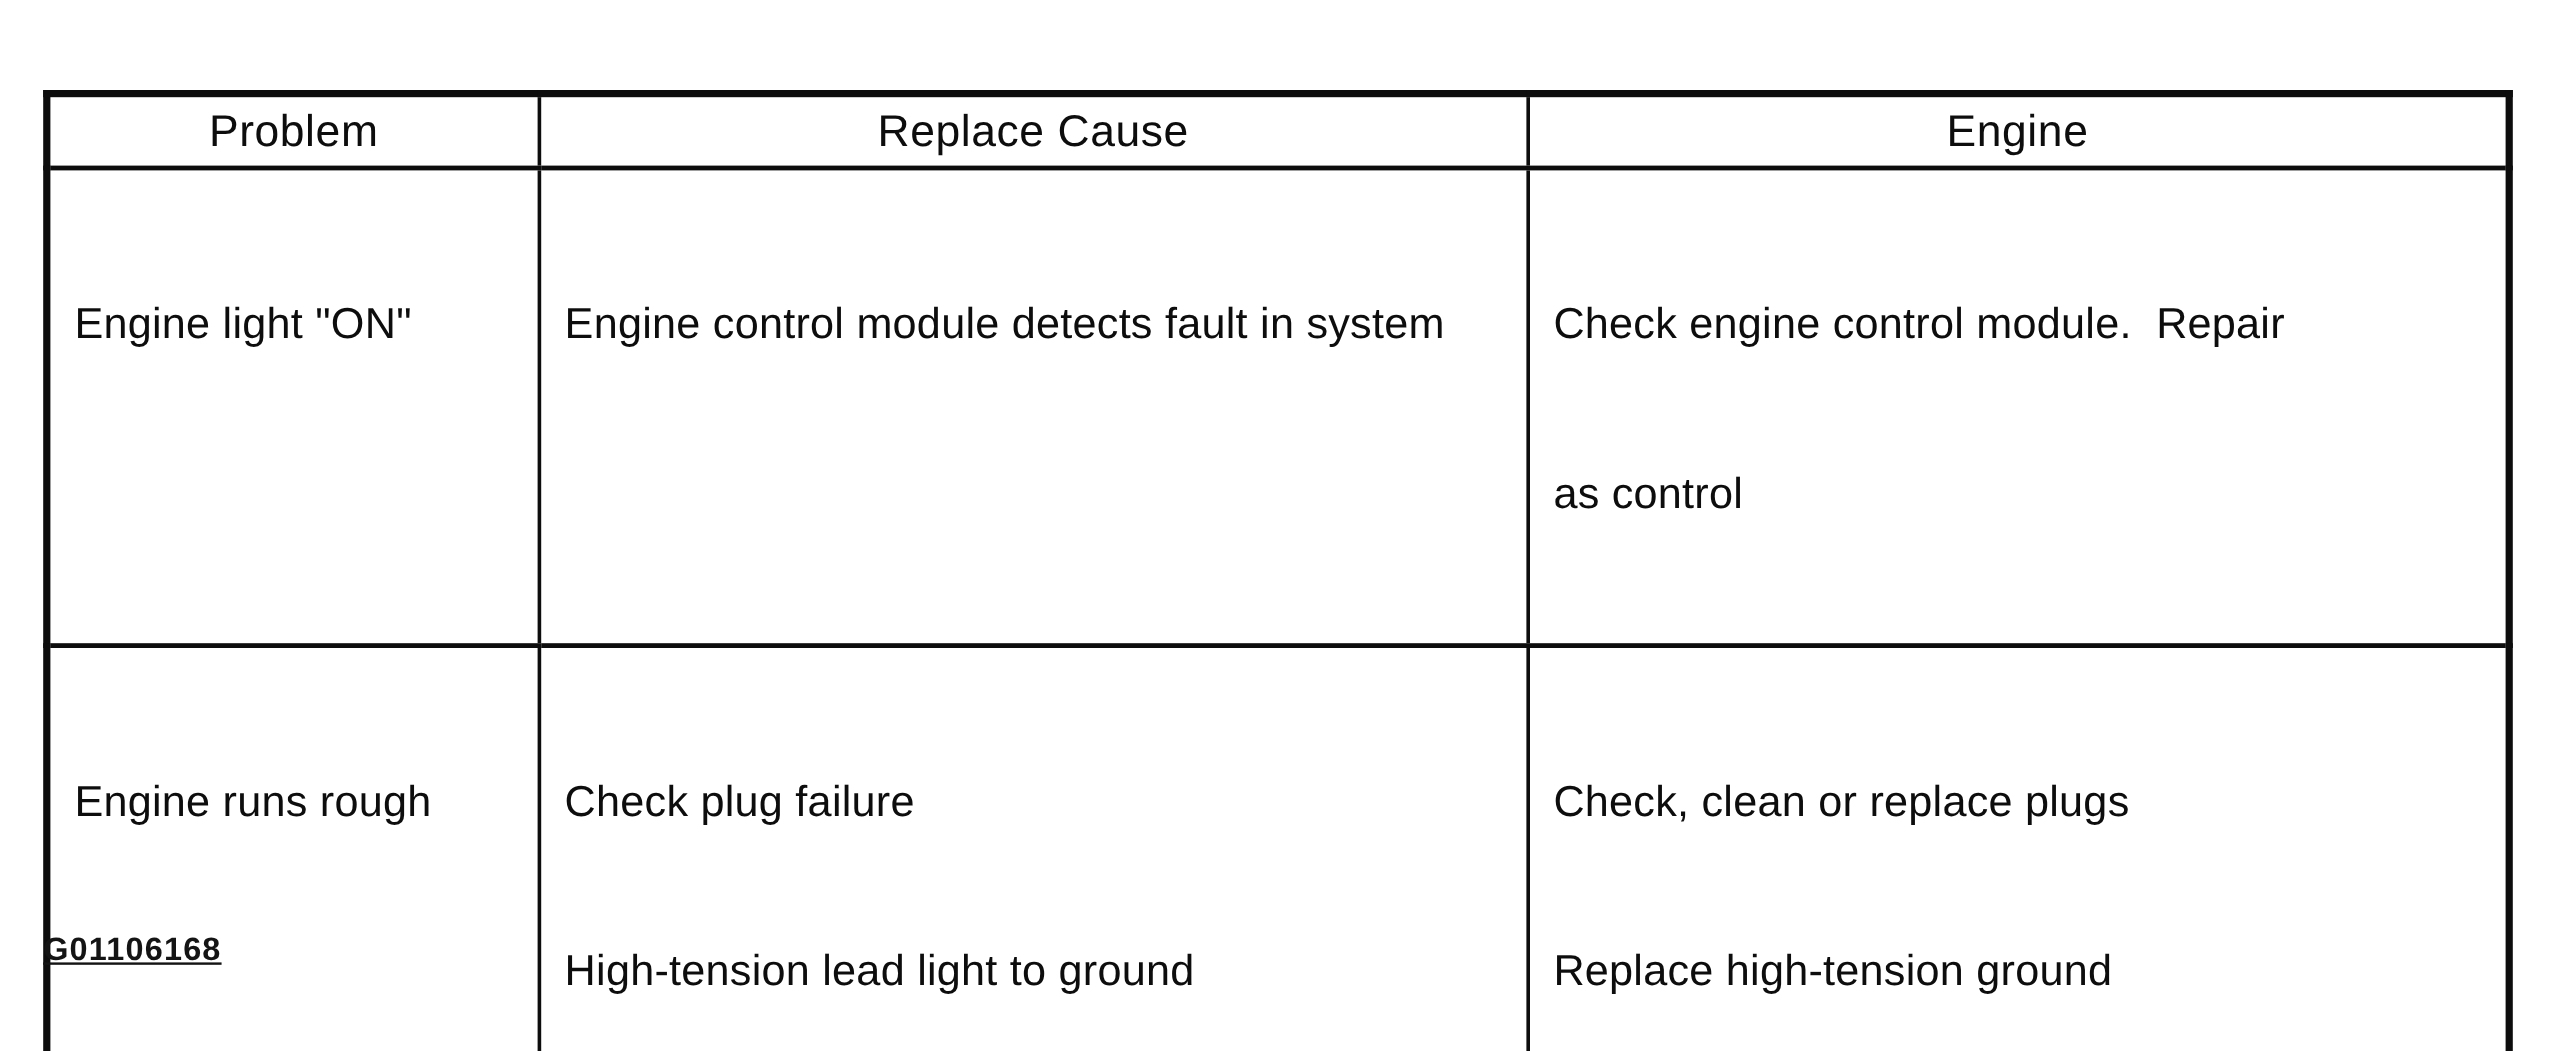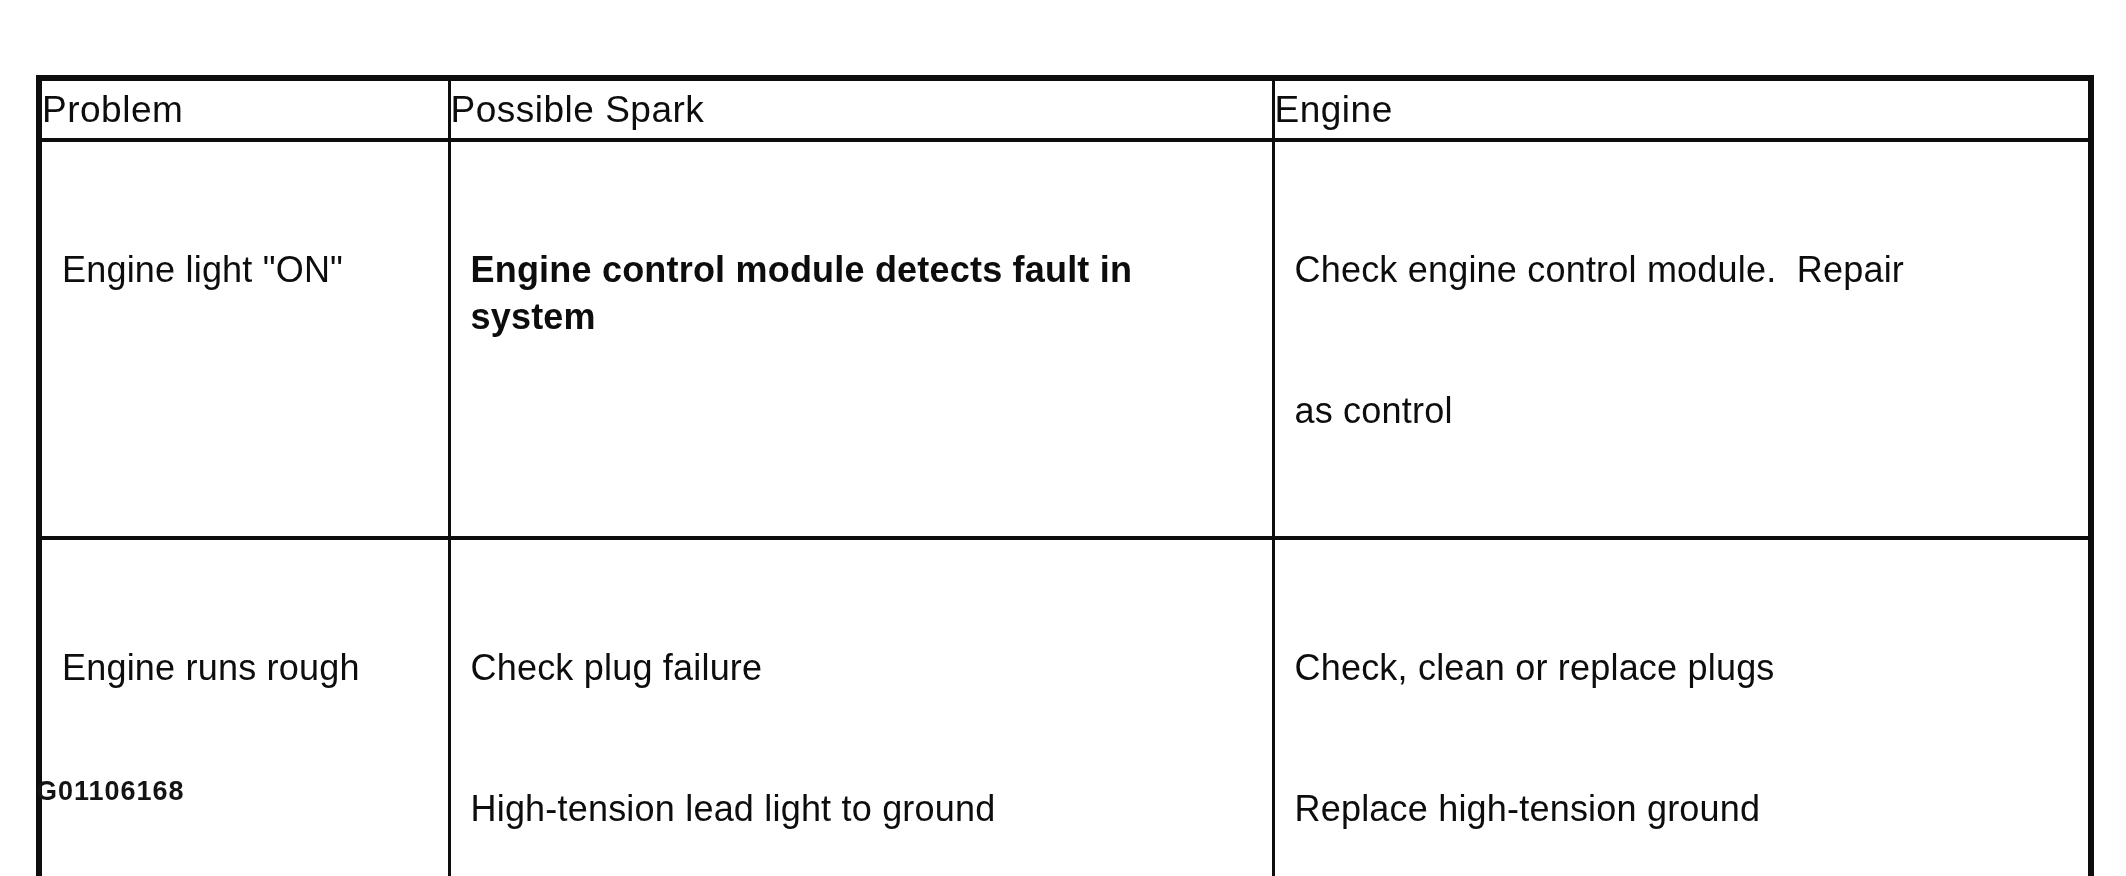--- a/index.html
+++ b/index.html
@@ -28,65 +28,66 @@
   }
   table.trouble col.c1 { width: 410px; }
   table.trouble col.c2 { width: 824px; }
   table.trouble col.c3 { width: 818px; }
   table.trouble th {
     border: 3px solid #0d0d0d;
     border-top-width: 4px;
     border-bottom-width: 4px;
     font-size: 37px;
     font-weight: 400;
-    text-align: left;
+    text-align: center;
     vertical-align: middle;
     height: 57px;
     padding: 0;
     letter-spacing: 0.5px;
   }
   table.trouble td {
     border: 3px solid #0d0d0d;
     border-top-width: 4px;
     border-bottom-width: 4px;
     font-size: 36px;
     line-height: 47px;
     vertical-align: top;
     padding: 10px 14px 8px 20px;
     white-space: pre-wrap;
     letter-spacing: 0.2px;
   }
   tr.row-1 { height: 104px; }
   tr.row-2 { height: 246px; }
-  td.v-mid { vertical-align: middle; padding-top: 0; padding-bottom: 14px; font-weight: bold; }
+  td.v-mid { vertical-align: middle; padding-top: 0; padding-bottom: 14px; }
   .line { min-height: 47px; }
   .figure-code {
     position: absolute;
     left: 36px;
     top: 776px;
     font-size: 27px;
     font-weight: 700;
     letter-spacing: 1px;
     color: #141414;
+    text-decoration: underline;
   }
 </style>
 </head>
 <body>
 
 <div class="table-wrap">
   <table class="trouble">
     <colgroup>
       <col class="c1">
         <col class="c2">
         <col class="c3">
     </colgroup>
     <thead>
       <tr class="header-row">
         <th>Problem</th>
-        <th>Possible Spark</th>
+        <th>Replace Cause</th>
         <th>Engine</th>
       </tr>
     </thead>
     <tbody>
       <tr class="row-1">
         <td>
           <div class="line">Engine light "ON"</div>
         </td>
         <td class="v-mid">
           <div class="line">Engine control module detects fault in system</div>

